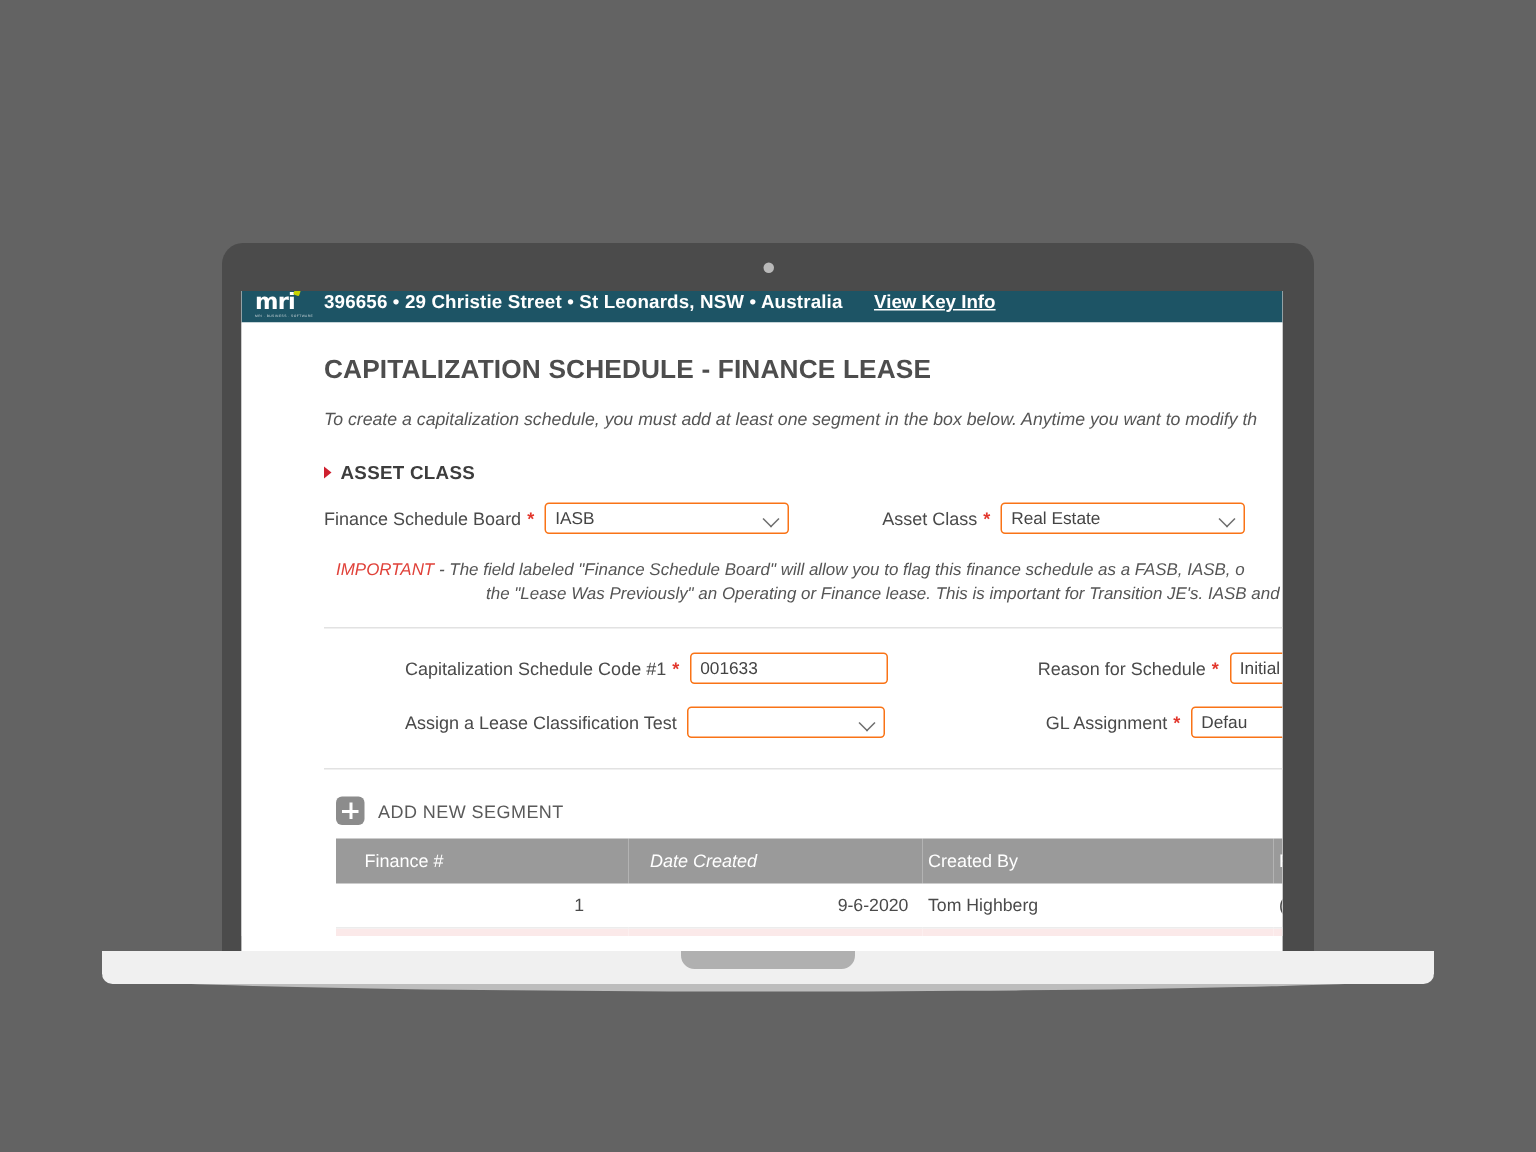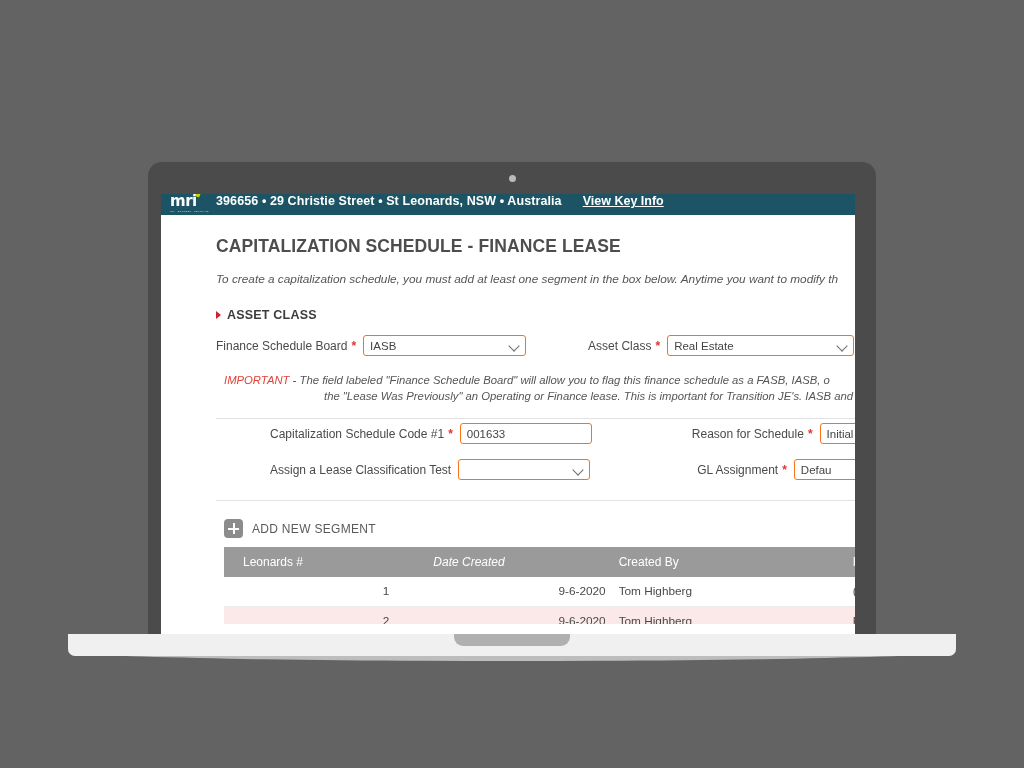--- a/index.html
+++ b/index.html
@@ -351,35 +351,35 @@
               <span class="field-label">Finance Schedule Board</span>
               <span class="req">*</span>
               <div class="select-box" style="width:163px;">
                 <span>IASB</span>
                 <span class="chev"></span>
               </div>
             </div>
             <div class="field" style="margin-left:62px;">
               <span class="field-label">Asset Class</span>
               <span class="req">*</span>
-              <div class="select-box" style="width:187px;">
+              <div class="select-box" style="width:163px;">
                 <span>Real Estate</span>
                 <span class="chev"></span>
               </div>
             </div>
           </div>
 
           <div id="important-note">
             <span class="imp-word">IMPORTANT</span><span> - The field labeled "Finance Schedule Board" will allow you to flag this finance schedule as a FASB, IASB, o</span>
             <span class="line2">the "Lease Was Previously" an Operating or Finance lease. This is important for Transition JE's. IASB and</span>
           </div>
 
           <hr class="divider">
 
-          <div class="field-row" style="margin-top:4px;">
+          <div class="field-row" style="margin-top:16px;">
             <div class="field" style="margin-left:54px;">
               <span class="field-label">Capitalization Schedule Code #1</span>
               <span class="req">*</span>
               <div class="text-box" style="width:132px;">
                 <span>001633</span>
               </div>
             </div>
             <div class="field" style="margin-left:100px;">
               <span class="field-label">Reason for Schedule</span>
               <span class="req">*</span>
@@ -411,21 +411,21 @@
           <hr class="divider" style="margin-top:20px;">
 
           <div id="add-segment-row">
             <div id="add-segment-icon"></div>
             <span id="add-segment-label">ADD NEW SEGMENT</span>
           </div>
 
           <table id="segment-table">
             <thead>
               <tr>
-                <th class="col-seg-h">Leonards #</th>
+                <th class="col-seg-h">Finance #</th>
                 <th class="col-date-h">Date Created</th>
                 <th class="col-by">Created By</th>
                 <th class="col-reason">Reason For Segment</th>
               </tr>
             </thead>
             <tbody>
               <tr>
                 <td class="col-seg">1</td>
                 <td class="col-date">9-6-2020</td>
                 <td class="col-by">Tom Highberg</td>

